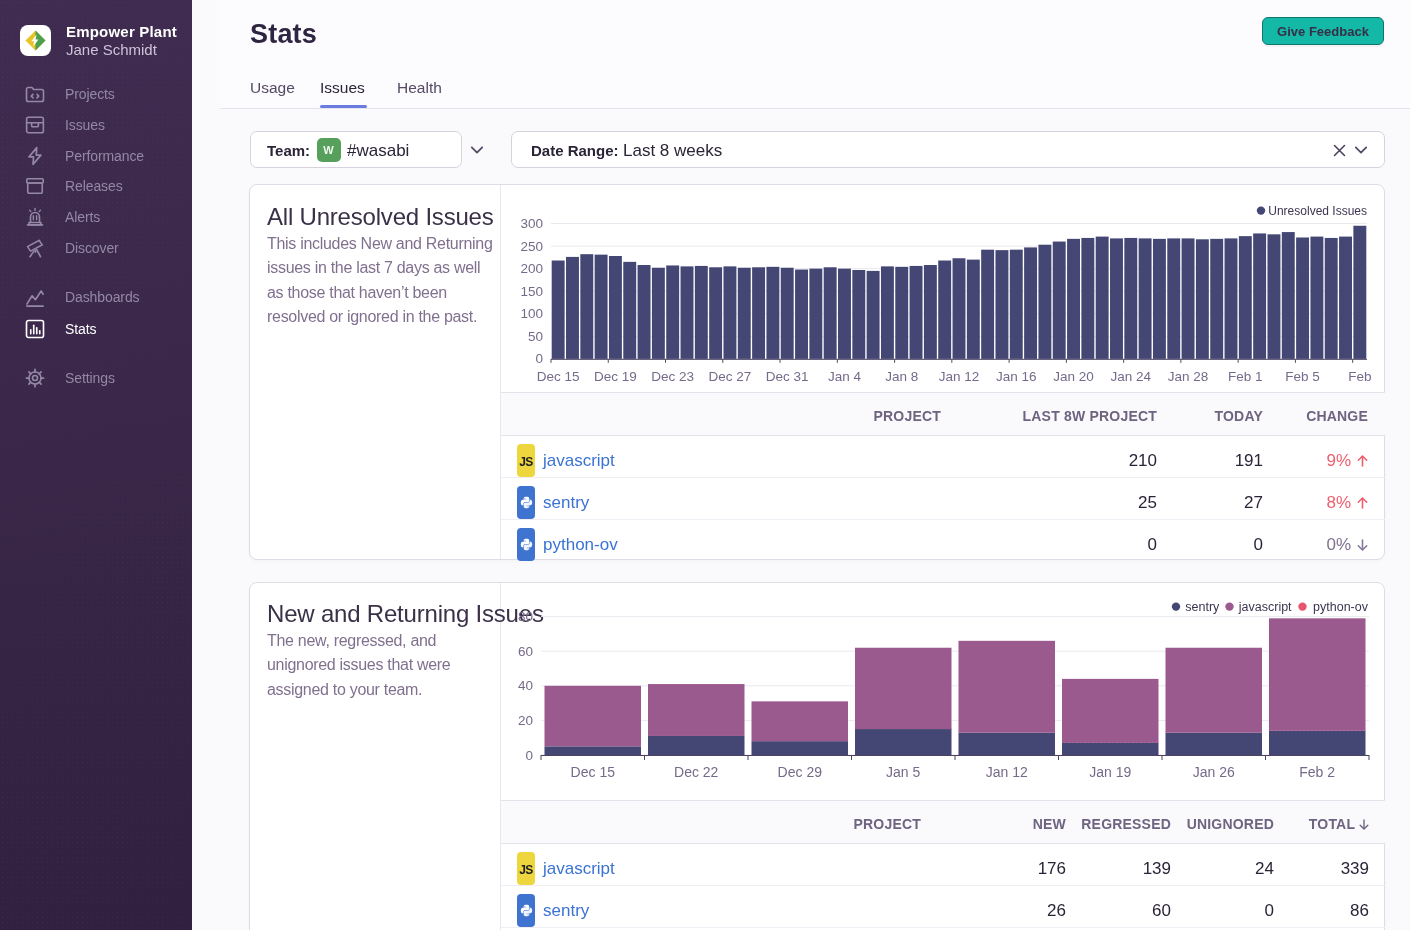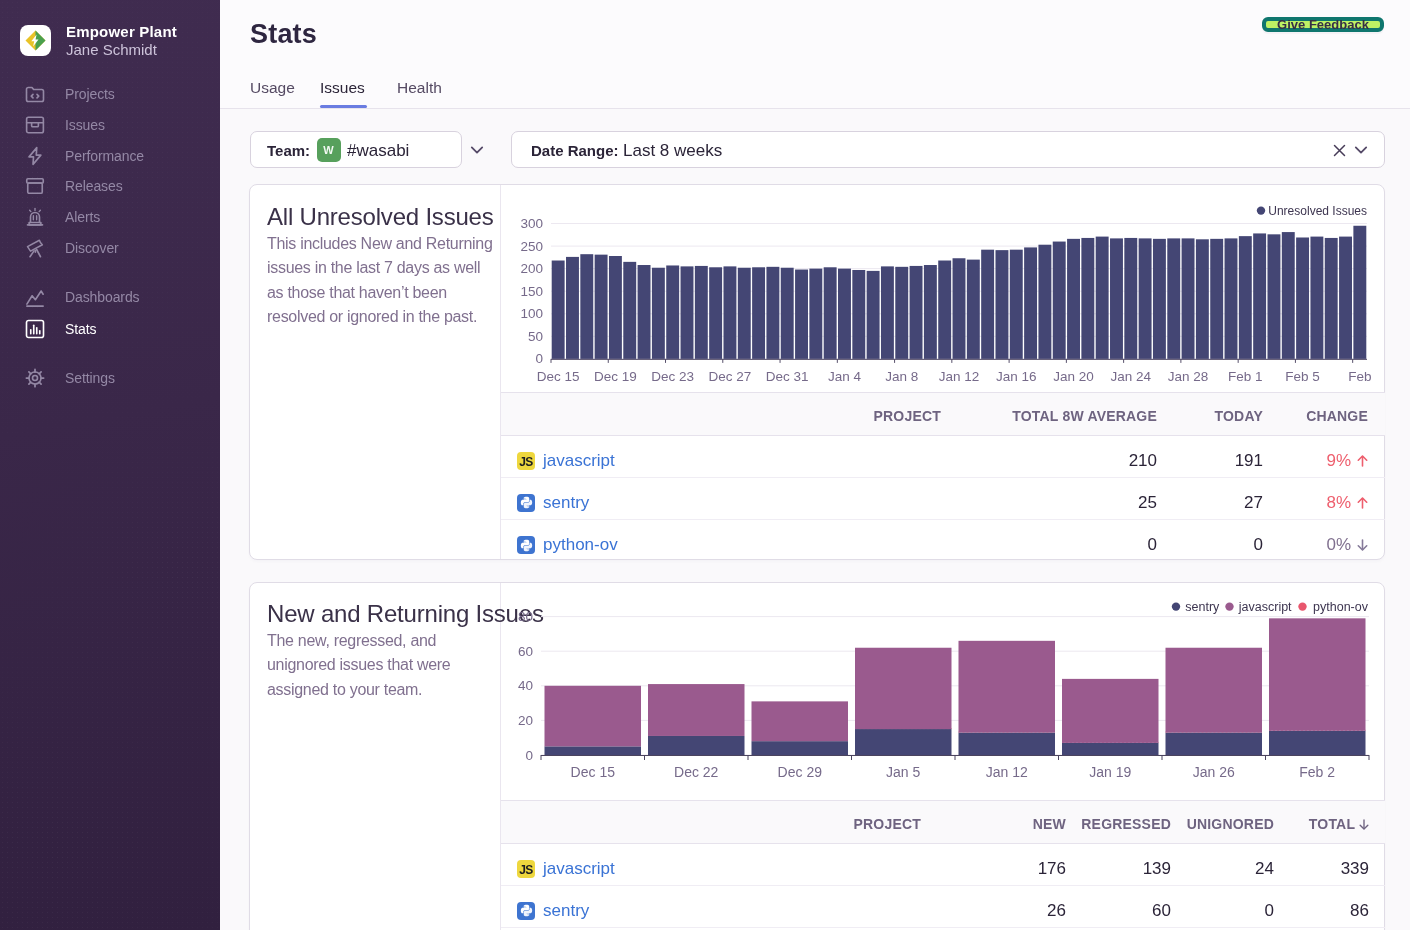--- a/index.html
+++ b/index.html
@@ -1,48 +1,48 @@
 <!DOCTYPE html>
 <html><head><meta charset="utf-8"><title>Stats</title><style>
 *{margin:0;padding:0;box-sizing:border-box}
 html,body{width:1410px;height:930px;overflow:hidden;font-family:"Liberation Sans",sans-serif;background:#faf9fb}
-#sidebar{position:fixed;left:0;top:0;width:220px;height:930px;background:linear-gradient(170deg,#402c50 0%,#3a2749 45%,#31203f 100%)}
+#sidebar{position:fixed;left:0;top:0;width:192px;height:930px;background:linear-gradient(170deg,#402c50 0%,#3a2749 45%,#31203f 100%)}
 #sbdots{position:absolute;inset:0;background-image:radial-gradient(rgba(255,255,255,0.05) 0.8px,transparent 1px);background-size:5px 5px;
  -webkit-mask-image:radial-gradient(circle at 12% 18%,#000 0%,transparent 42%),radial-gradient(circle at 88% 62%,#000 0%,transparent 32%),radial-gradient(circle at 28% 92%,#000 0%,transparent 35%);
  mask-image:radial-gradient(circle at 12% 18%,#000 0%,transparent 42%),radial-gradient(circle at 88% 62%,#000 0%,transparent 32%),radial-gradient(circle at 28% 92%,#000 0%,transparent 35%)}
 #logo{position:absolute;left:20px;top:25px;width:31px;height:31px;background:#fff;border-radius:8px;display:flex;align-items:center;justify-content:center}
 .orgname{position:absolute;left:66px;top:23px;font-size:15px;font-weight:700;color:#fff;letter-spacing:.2px}
 .username{position:absolute;left:66px;top:40.5px;font-size:15px;color:#cdc3da}
 .nav{position:absolute;left:0;width:220px;height:31px;display:flex;align-items:center;color:#9488a5;font-size:14px;letter-spacing:-0.1px}
 .nav .nicon{position:absolute;left:25px}
 .nav .lbl{position:absolute;left:65px;top:50%;transform:translateY(-50%)}
 .nav.active{color:#fff}
 #main{position:absolute;left:220px;top:0;width:1190px;height:930px}
 #hdr{position:absolute;left:0;top:0;width:1190px;height:109px;background:#fcfbfd;border-bottom:1px solid #e7e3ec}
 h1{position:absolute;left:30px;top:19px;font-size:27px;font-weight:700;color:#2e2640;letter-spacing:.2px}
 .tab{position:absolute;top:78.5px;font-size:15.5px;color:#554a63}
 .tab.on{color:#2b2438}
 #tabline{position:absolute;left:100px;top:105px;width:47px;height:3px;background:#6a7ce1;border-radius:2px}
 .fbox{position:absolute;top:131px;height:37px;background:#fff;border:1px solid #d8d2de;border-radius:7px}
 .flabel{font-weight:700;font-size:15px;color:#2b2438}
 .fval{font-size:17px;color:#2b2438}
-#gfb{position:absolute;left:1042px;top:17px;width:122px;height:15px;background:#bef264;border:4px solid #0f766e;border-radius:6px;
+#gfb{position:absolute;left:1042px;top:17px;width:122px;height:28px;background:#14b8a6;border:1px solid #0f766e;border-radius:6px;
  font-size:13px;font-weight:700;color:#372f47;display:flex;align-items:center;justify-content:center;box-shadow:0 2px 1px rgba(50,30,80,0.04)}
 .panel{position:absolute;left:29px;width:1136px;background:#fff;border:1px solid #e0dce6;border-radius:8px;box-shadow:0 2px 3px rgba(50,30,80,0.025)}
 .pleft{position:absolute;left:0;top:0;width:251px;height:100%;border-right:1px solid #eae6ef}
 .ptitle{position:absolute;left:17px;font-size:24px;letter-spacing:-0.2px;color:#3a3148}
 .pdesc{position:absolute;left:17px;font-size:16px;letter-spacing:-0.3px;line-height:24.3px;color:#80708f}
 table.t{position:absolute;left:251px;width:884px;border-collapse:collapse;table-layout:fixed}
 table.t th{height:43px;background:#faf9fb;border-top:1px solid #e6e2ec;border-bottom:1px solid #e6e2ec;
  font-size:14px;color:#6e6380;letter-spacing:.2px;text-align:right;padding:0;padding-top:3px;font-weight:700}
 table.t th.l{text-align:right;padding-left:16px}
 table.t td{height:42px;border-bottom:1px solid #f0edf4;font-size:17px;color:#2b2438;text-align:right;padding:0;padding-top:8px}
 table.t td.l{text-align:left;padding-left:16px}
 .pname{color:#3a73d5;display:inline-flex;align-items:center;gap:8px;vertical-align:middle}
-.badge{width:18px;height:18px;border-radius:4px;display:inline-flex;align-items:center;justify-content:center}
+.badge{width:18px;height:33px;border-radius:4px;display:inline-flex;align-items:center;justify-content:center}
 .js{background:#eed73e;color:#1c1d20;font-size:12px;font-weight:800;letter-spacing:-0.5px;padding-top:2px}
 .py{background:#3e74d0}
 .pink{color:#ee5f6e}.gray{color:#80708f}
 .cell{display:inline-flex;align-items:center;gap:6px;justify-content:flex-end}
 </style></head><body>
 <div id="sidebar">
     <div id="sbdots"></div>
 <div id="logo">
       <svg width="23" height="23" viewBox="0 0 23 23">
         <polygon points="11.5,1.5 21.5,11.5 11.5,21.5 1.5,11.5" fill="#e9c328"></polygon>
@@ -162,21 +162,21 @@
       <table class="t" style="top:207px">
 <colgroup>
           <col style="width:440px">
           <col style="width:216px">
           <col style="width:106px">
           <col style="width:122px">
         </colgroup>
 <tbody>
           <tr>
             <th class="l">PROJECT</th>
-            <th>TOTAL 8W AVERAGE</th>
+            <th>LAST 8W PROJECT</th>
             <th>TODAY</th>
             <th style="padding-right:17px">CHANGE</th>
           </tr>
 <tr>
             <td class="l"><span class="pname"><span class="badge js">JS</span>javascript</span></td>
             <td>210</td>
             <td>191</td>
             <td style="padding-right:17px"><span class="cell pink">9% <svg width="11" height="12" viewBox="0 0 11 12" fill="none" stroke="#ee5f6e" stroke-width="1.6" stroke-linecap="round" stroke-linejoin="round">
                   <path d="M5.5 11V1.5"></path>
                   <path d="M1.3 5.2 5.5 1l4.2 4.2"></path>

